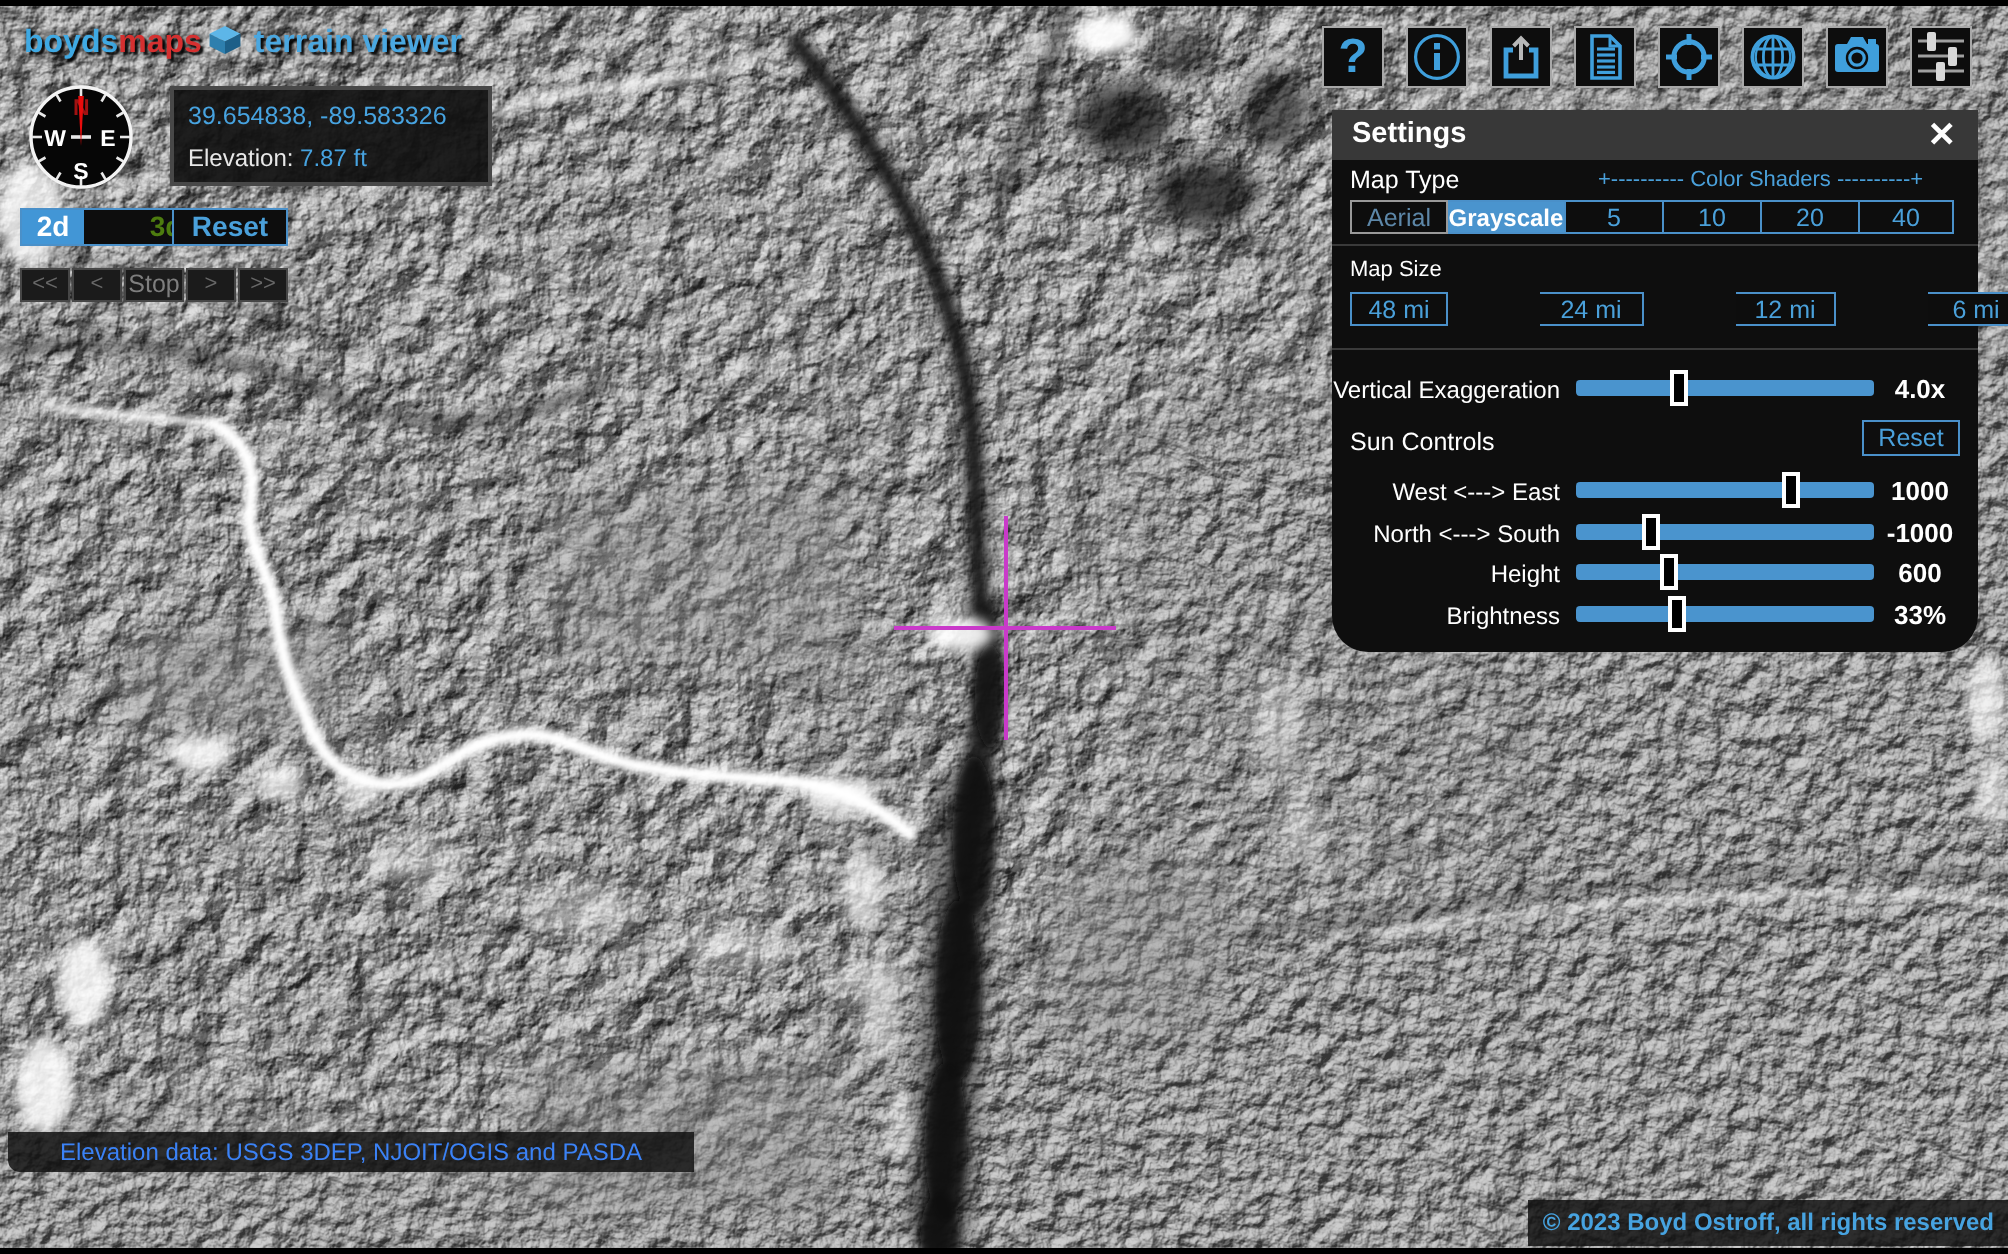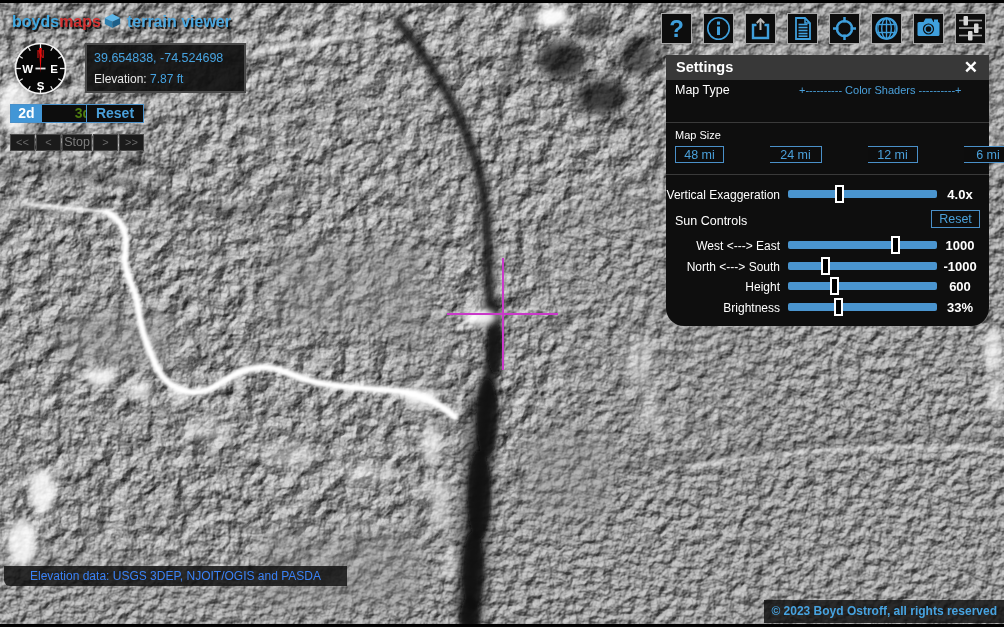--- a/index.html
+++ b/index.html
@@ -167,21 +167,21 @@
   </g>
   <text x="26.7" y="15.5" fill="#a01212" font-size="11.5" font-weight="bold" text-anchor="middle" font-family="Liberation Sans">N</text>
   <text x="13.6" y="31" fill="#ffffff" font-size="11.5" font-weight="bold" text-anchor="middle" font-family="Liberation Sans">W</text>
   <text x="40" y="31" fill="#ffffff" font-size="11.5" font-weight="bold" text-anchor="middle" font-family="Liberation Sans">E</text>
   <text x="26.5" y="47.5" fill="#ffffff" font-size="11.5" font-weight="bold" text-anchor="middle" font-family="Liberation Sans">S</text>
   <line x1="21.5" y1="26.5" x2="31.5" y2="26.5" stroke="#e8e8e8" stroke-width="1.8"></line>
   <polygon points="25.1,6 27.9,6 26.5,31" fill="#e80c0c"></polygon>
 </svg>
 
 <div class="abs" style="left:85px;top:43px;width:157px;height:46px;background:rgba(16,16,16,0.93);border:2px solid #484848;">
-  <div id="coord1" style="position:absolute;left:7px;top:6px;font-size:12.5px;color:#47a3e0;">39.654838, -74.524698</div>
+  <div id="coord1" style="position:absolute;left:7px;top:6px;font-size:12.5px;color:#47a3e0;">39.654838, -89.583326</div>
   <div id="coord2" style="position:absolute;left:7px;top:27px;font-size:12px;color:#e8e8e8;">Elevation: <span style="color:#47a3e0;">7.87 ft</span></div>
 </div>
 
 <div class="abs" style="left:10px;top:104px;height:17px;border:1px solid #4a90c9;display:flex;">
   <div style="width:31px;background:#4296d6;color:#fff;font-weight:bold;font-size:14px;text-align:center;line-height:17px;">2d</div>
   <div style="width:34px;background:#0d0d0d;color:#4d7c0f;font-weight:bold;font-size:14px;text-align:center;line-height:17px;padding-left:24px;">3d</div>
 </div>
 <div class="abs" style="left:86px;top:104px;width:56px;height:17px;border:1px solid #4a90c9;background:#0d0d0d;color:#4aa0da;font-weight:bold;font-size:14px;text-align:center;line-height:17px;">Reset</div>
 
 <div class="abs" style="left:10px;top:134px;display:flex;gap:1px;">
@@ -255,20 +255,28 @@
       </svg></div>
   </div>
 
 <div class="abs" style="left:666px;top:55px;width:323px;height:271px;background:#0e0e0e;border-radius:18px;">
   <div style="position:absolute;left:0;top:0;width:100%;height:25px;background:#383838;">
     <span id="stitle" style="position:absolute;left:10px;top:4px;font-size:14.5px;font-weight:bold;color:#fff;">Settings</span>
     <span style="position:absolute;right:11px;top:2px;font-size:17px;font-weight:bold;color:#fff;">✕</span>
   </div>
   <div id="maptype" style="position:absolute;left:9px;top:28px;font-size:12.5px;color:#fff;">Map Type</div>
   <div id="cshade" style="position:absolute;left:133px;top:29px;font-size:11px;color:#4aa0da;white-space:nowrap;">+---------- Color Shaders ----------+</div>
+  <div style="position:absolute;left:9px;top:45px;display:flex;height:17px;">
+    <div class="mbtn" style="width:47px;border:1px solid #999;color:#5d87a8;">Aerial</div>
+    <div class="mbtn" style="width:58px;border:1px solid #4a90c9;border-left:none;background:#4a94ce;color:#fff;font-weight:bold;font-size:12px;">Grayscale</div>
+    <div class="mbtn" style="width:48px;border:1px solid #4a90c9;border-left:none;">5</div>
+    <div class="mbtn" style="width:48px;border:1px solid #4a90c9;border-left:none;">10</div>
+    <div class="mbtn" style="width:48px;border:1px solid #4a90c9;border-left:none;">20</div>
+    <div class="mbtn" style="width:46px;border:1px solid #4a90c9;border-left:none;">40</div>
+  </div>
   <div style="position:absolute;left:0;top:67px;width:100%;height:1px;background:#3a3a3a;"></div>
   <div id="mapsize" style="position:absolute;left:9px;top:74px;font-size:11px;color:#fff;">Map Size</div>
   <div style="position:absolute;left:9px;top:91px;display:flex;height:17px;gap:46px;">
     <div class="mbtn" style="width:47px;border:1px solid #4a90c9;">48 mi</div>
     <div class="mbtn" style="width:51px;border:1px solid #4a90c9;border-left:none;">24 mi</div>
     <div class="mbtn" style="width:49px;border:1px solid #4a90c9;border-left:none;">12 mi</div>
     <div class="mbtn" style="width:48px;border:1px solid #4a90c9;border-left:none;">6 mi</div>
     <div class="mbtn" style="width:49px;border:1px solid #4a90c9;border-left:none;margin-top:47px;">3 mi</div>
     <div class="mbtn" style="width:50px;border:1px solid #4a90c9;border-left:none;background:#4a94ce;color:#fff;font-weight:bold;margin-top:42px;">1.5 mi</div>
   </div>

